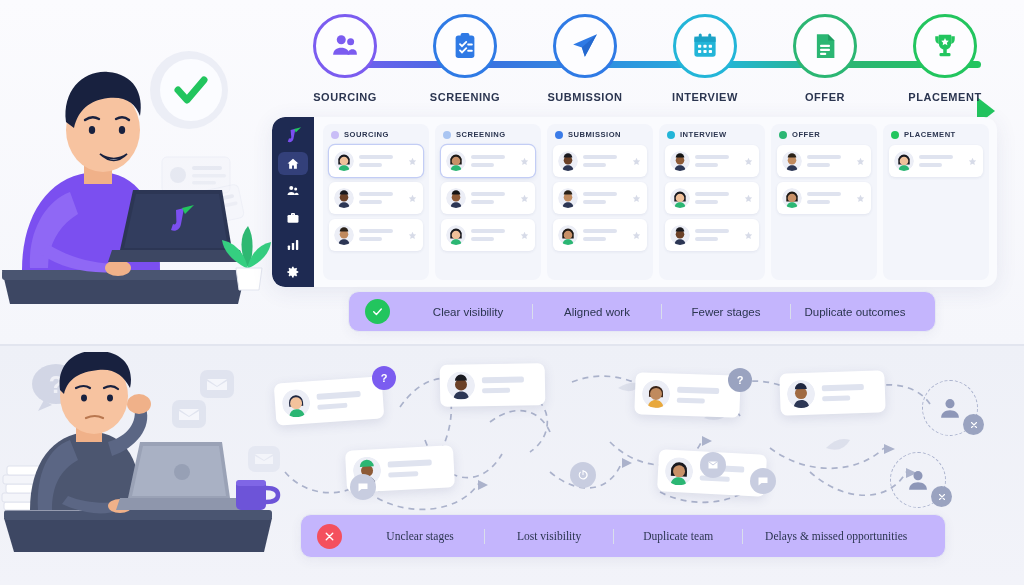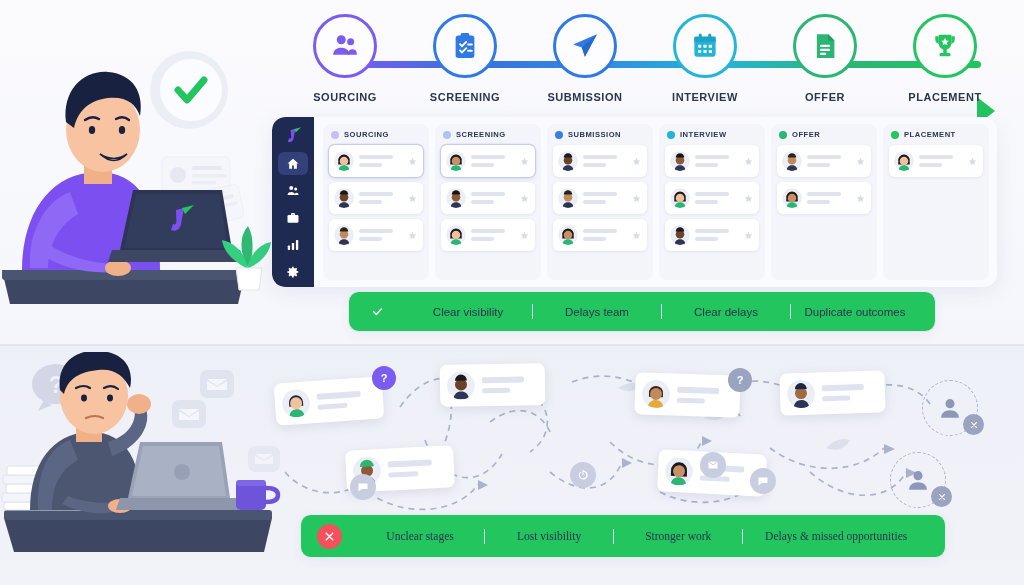--- a/index.html
+++ b/index.html
@@ -87,21 +87,21 @@
   .av svg { width: 20px; height: 20px; display: block; }
   .card-lines { flex: 1; display: flex; flex-direction: column; gap: 3.5px; }
   .ln { height: 4px; border-radius: 2px; background: #dfe3ef; }
   .ln.w1 { width: 78%; }
   .ln.w2 { width: 52%; }
   .star { width: 9px; height: 9px; flex: 0 0 auto; fill: #d7dbe8; }
 
   
   .bar {
     position: absolute; display: flex; align-items: center;
-    background: #22c55e; border: 1px solid #e6e9f3; border-radius: 11px;
+    background: #c4b5fd; border: 1px solid #e6e9f3; border-radius: 11px;
     box-shadow: 0 3px 12px rgba(60,70,120,.06);
   }
   #bar-good { left: 348px; top: 291px; width: 588px; height: 41px; padding: 0 16px; }
   #bar-bad  { left: 300px; top: 514px; width: 646px; height: 44px; padding: 0 16px; font-family: Liberation Serif, serif; }
   .bar-badge {
     width: 25px; height: 25px; border-radius: 50%; flex: 0 0 auto;
     display: flex; align-items: center; justify-content: center; margin-right: 14px;
   }
   .bar-badge svg { width: 13px; height: 13px; stroke: #fff; fill: none; stroke-width: 2.6; }
   .bar-items { flex: 1; display: flex; align-items: center; }
@@ -656,23 +656,23 @@
 
 <div class="bar" id="bar-good">
   <div class="bar-badge" style="background:#22c55e">
     <svg viewBox="0 0 24 24">
         <path d="M5 12.5l5 5 9-10" stroke-linecap="round" stroke-linejoin="round"></path>
       </svg>
   </div>
   <div class="bar-items">
     <div class="bar-item">Clear visibility</div>
     <div class="bar-sep"></div>
-    <div class="bar-item">Delays team</div>
+    <div class="bar-item">Aligned work</div>
     <div class="bar-sep"></div>
-    <div class="bar-item">Clear delays</div>
+    <div class="bar-item">Fewer stages</div>
     <div class="bar-sep"></div>
     <div class="bar-item">Duplicate outcomes</div>
   </div>
 </div>
 
 <svg id="illus-bad" viewBox="0 0 290 233">
 
   <g opacity=".75">
     <ellipse cx="56" cy="32" rx="24" ry="20" fill="#c9cee0"></ellipse>
     <path d="M44 48l-6 11 14-6z" fill="#c9cee0"></path>
@@ -919,17 +919,17 @@
   <div class="bar-badge" style="background:#f4505e">
     <svg viewBox="0 0 24 24">
         <path d="M6 6l12 12M18 6L6 18" stroke-linecap="round"></path>
       </svg>
   </div>
   <div class="bar-items">
     <div class="bar-item">Unclear stages</div>
     <div class="bar-sep"></div>
     <div class="bar-item">Lost visibility</div>
     <div class="bar-sep"></div>
-    <div class="bar-item">Stronger work</div>
+    <div class="bar-item">Duplicate team</div>
     <div class="bar-sep"></div>
     <div class="bar-item" style="flex:1.45">Delays &amp; missed opportunities</div>
   </div>
 </div>
 
 </body></html>

